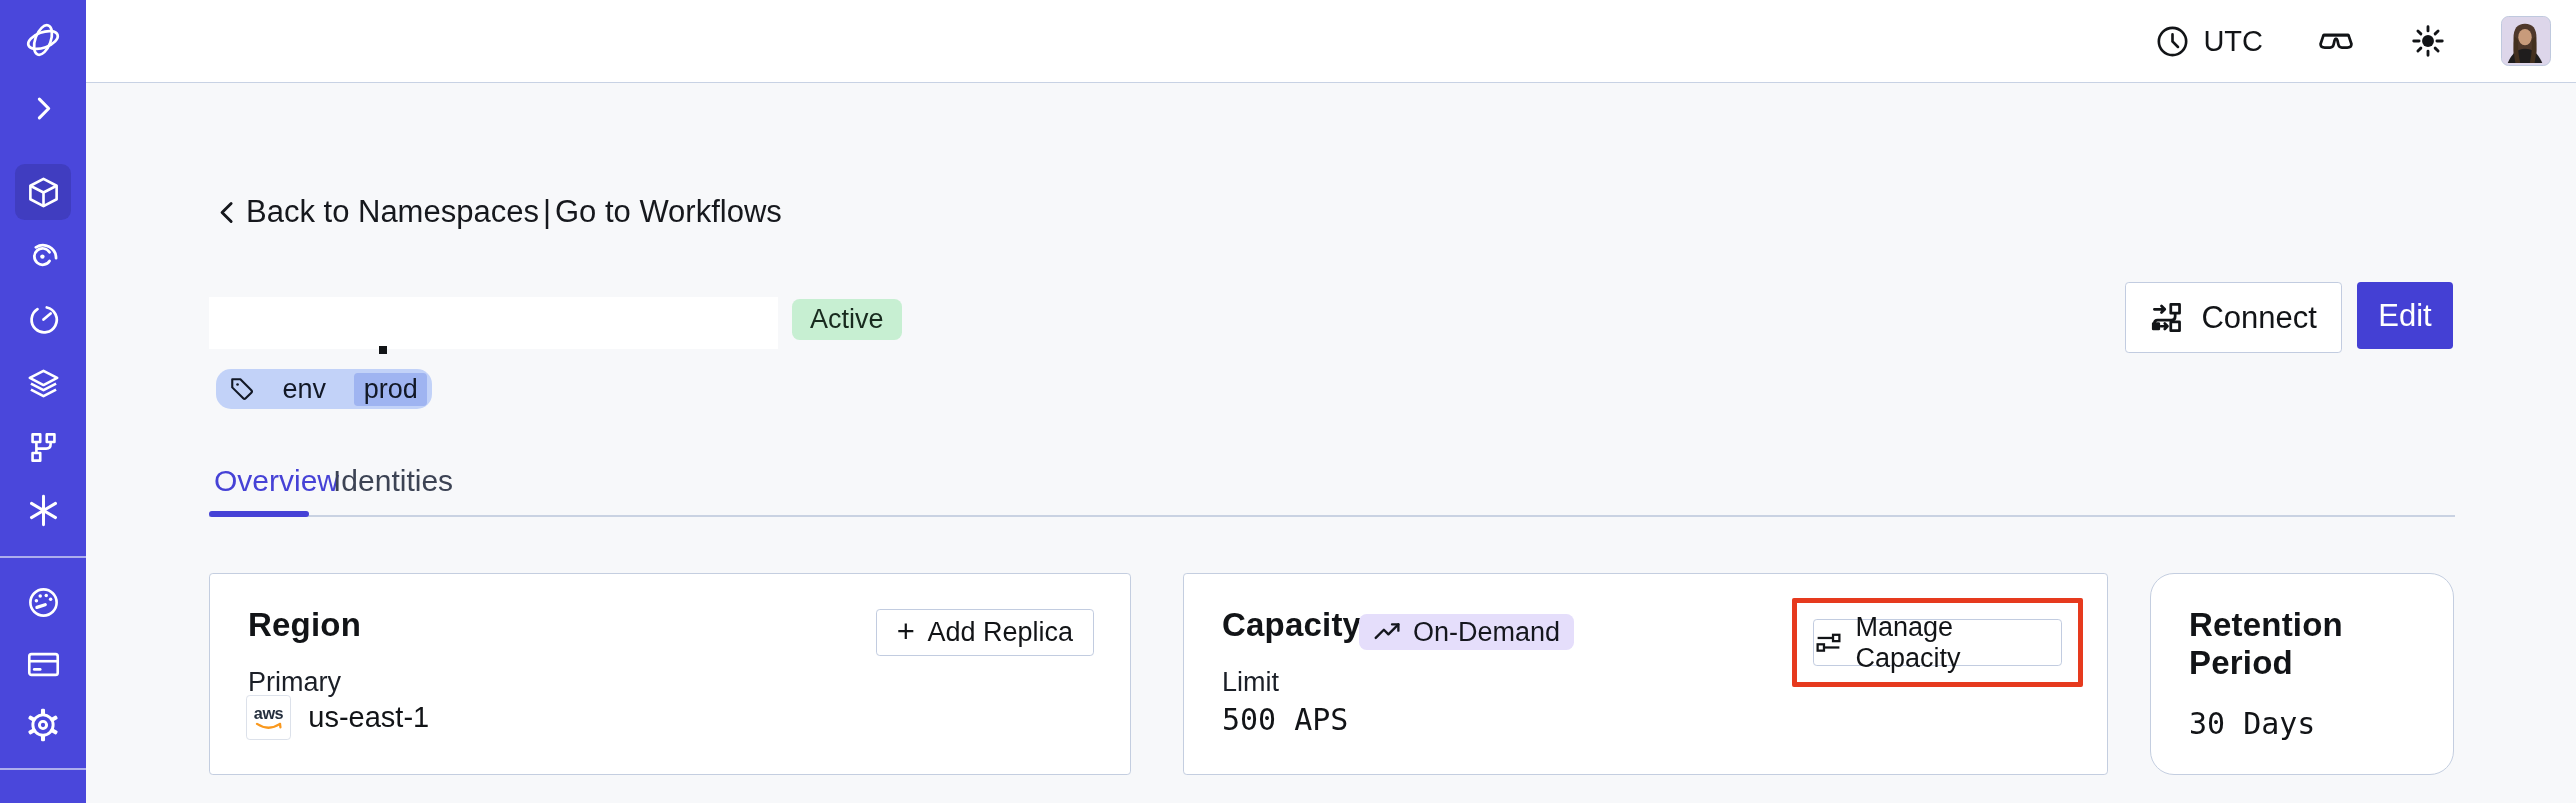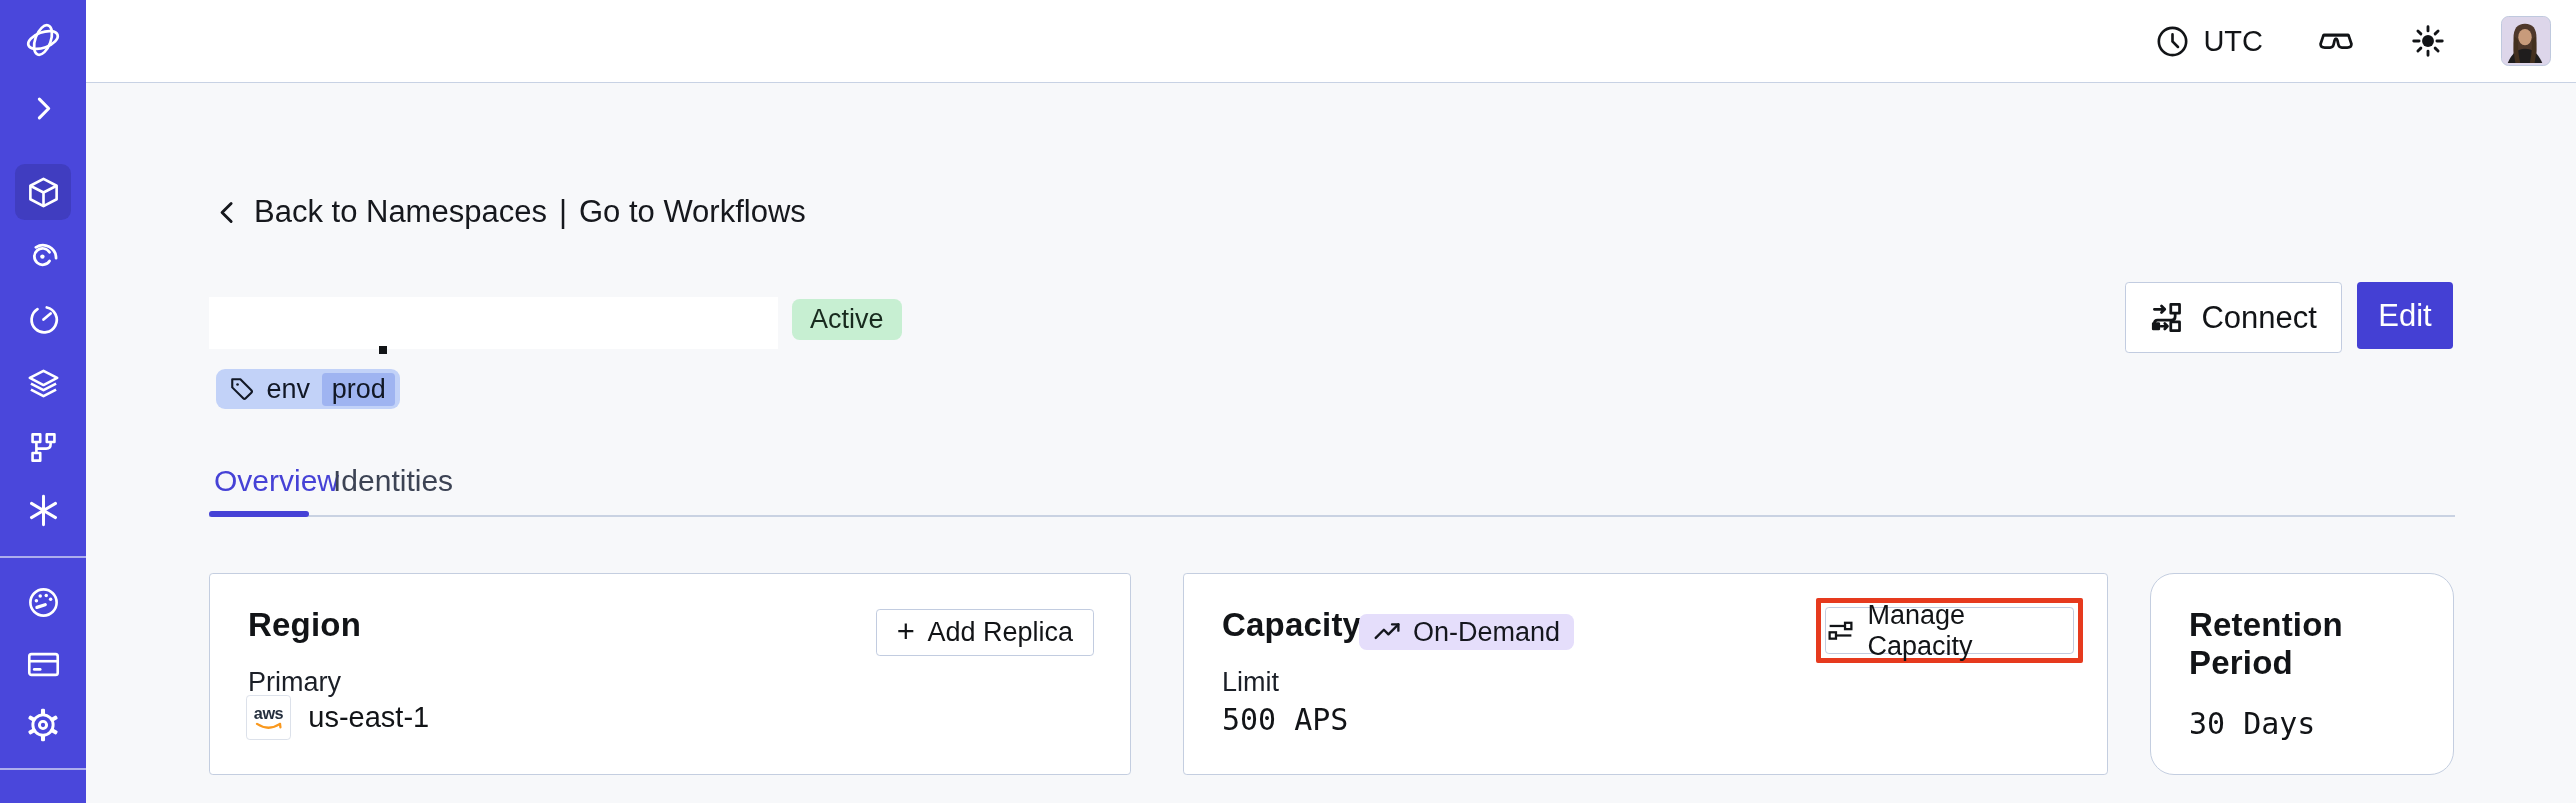--- a/index.html
+++ b/index.html
@@ -24,21 +24,21 @@
   
   .sidebar { position:absolute; left:0; top:0; width:86px; height:804px; background:#4A47DB; z-index:5; }
   .side-item {
     position:absolute; left:50%; transform:translate(-50%,-50%);
     width:56px; height:56px; border-radius:9.6px;
     display:flex; align-items:center; justify-content:center; cursor:pointer;
   }
   .side-item.active { background:#403DC0; }
   .side-div { position:absolute; left:0; width:86px; height:1.9px; background:rgba(226,231,248,0.65); }
   
-  .breadcrumb { position:absolute; left:213px; top:194px; display:flex; align-items:center; gap:12px;
+  .breadcrumb { position:absolute; left:213px; top:194px; display:flex; align-items:center; gap:4px;
     font-size:31px; font-weight:500; color:#16181D;justify-content:flex-end; }
   .crumb-link { cursor:pointer; }
   
   .redacted-title { position:absolute; left:209px; top:297px; width:569px; height:52px; background:#ffffff; }
   .redacted-dot { position:absolute; left:379px; top:346px; width:7.7px; height:7.7px; background:#121417; }
   .status-badge {
     position:absolute; left:792px; top:299px; height:41px; padding:0 18px;
     background:#C7EFD2; border-radius:7.7px; color:#182A1E;
     display:flex; align-items:center; font-size:27px;
   }
@@ -50,22 +50,22 @@
   }
   .edit-btn {
     position:absolute; left:2357px; top:282px; width:96px; height:67px;
     background:#4440D4; color:#ffffff; border:none; border-radius:3.8px;
     display:flex; align-items:center; justify-content:center; font-size:31px; cursor:pointer;
     font-family:"Liberation Sans", sans-serif;
   }
   
   .tag-chip {
     position:absolute; left:216px; top:369px; height:40px;
-    background:#C2D2F8; border-radius:9px; color:#121826;
-    display:flex; align-items:center; gap:12px; padding:0 4.8px 0 12.5px; font-size:27px; cursor:pointer;
+    background:#C2D2F8; border-radius:15px; color:#121826;
+    display:flex; align-items:center; gap:28px; padding:0 4.8px 0 12.5px; font-size:27px; cursor:pointer;
   }
   .tag-value { background:#9FB4F1; border-radius:3.8px; height:33px; display:flex; align-items:center; padding:0 9.6px; }
   
   .tab { position:absolute; top:464px; font-size:30px; cursor:pointer; }
   .tab-overview { left:214px; color:#4642D6; font-weight:500; }
   .tab-identities { left:333px; color:#3C4354; }
   .tabs-line { position:absolute; left:209px; top:515px; width:2246px; height:1.9px; background:#C9D2E2; }
   .tab-underline { position:absolute; left:209px; top:511px; width:100px; height:5.8px; background:#4642D6; border-radius:2.9px; z-index:2; }
   
   .card {
@@ -85,21 +85,21 @@
     font-size:27px; color:#121417; cursor:pointer;
   }
   .add-replica { position:absolute; right:36px; top:35px; padding:0 20px; }
   .plus-glyph { font-size:31px; font-weight:400; line-height:1; margin-top:-2.9px; }
   .ondemand-badge {
     position:absolute; left:175px; top:40px; height:36px; background:#E5DEFB; border-radius:7.7px;
     display:flex; align-items:center; gap:10.5px; padding:0 14.4px; font-size:27px; color:#15171E;text-align:center;
   }
   .annotation-box {
     position:absolute; right:24px; top:24px; border:5.8px solid #E63A1E; border-radius:1.9px;
-    background:#ffffff; padding:4px;
+    background:#ffffff; padding:16px;
   }
   .manage-btn { width:249px; }
   .aws-row { position:absolute; left:36px; top:121px; display:flex; align-items:center; gap:17.3px; }
   .aws-badge {
     width:45px; height:45px; background:#fff; border:1.9px solid #DCE1EA; border-radius:3.8px;
     display:flex; flex-direction:column; align-items:center; justify-content:center; gap:1px;
   }
   .aws-word { font-size:16.3px; font-weight:700; color:#252F3E; line-height:1; letter-spacing:-0.5px; }
   .region-value { font-size:29px; color:#121417; }
   .retention-value-pos { top:132px; }

